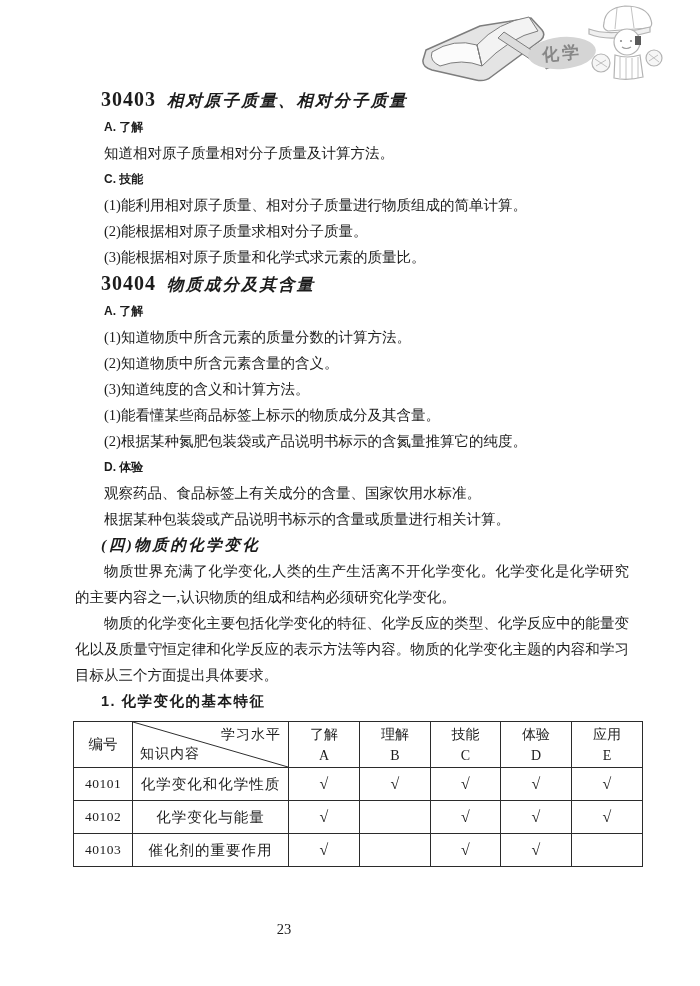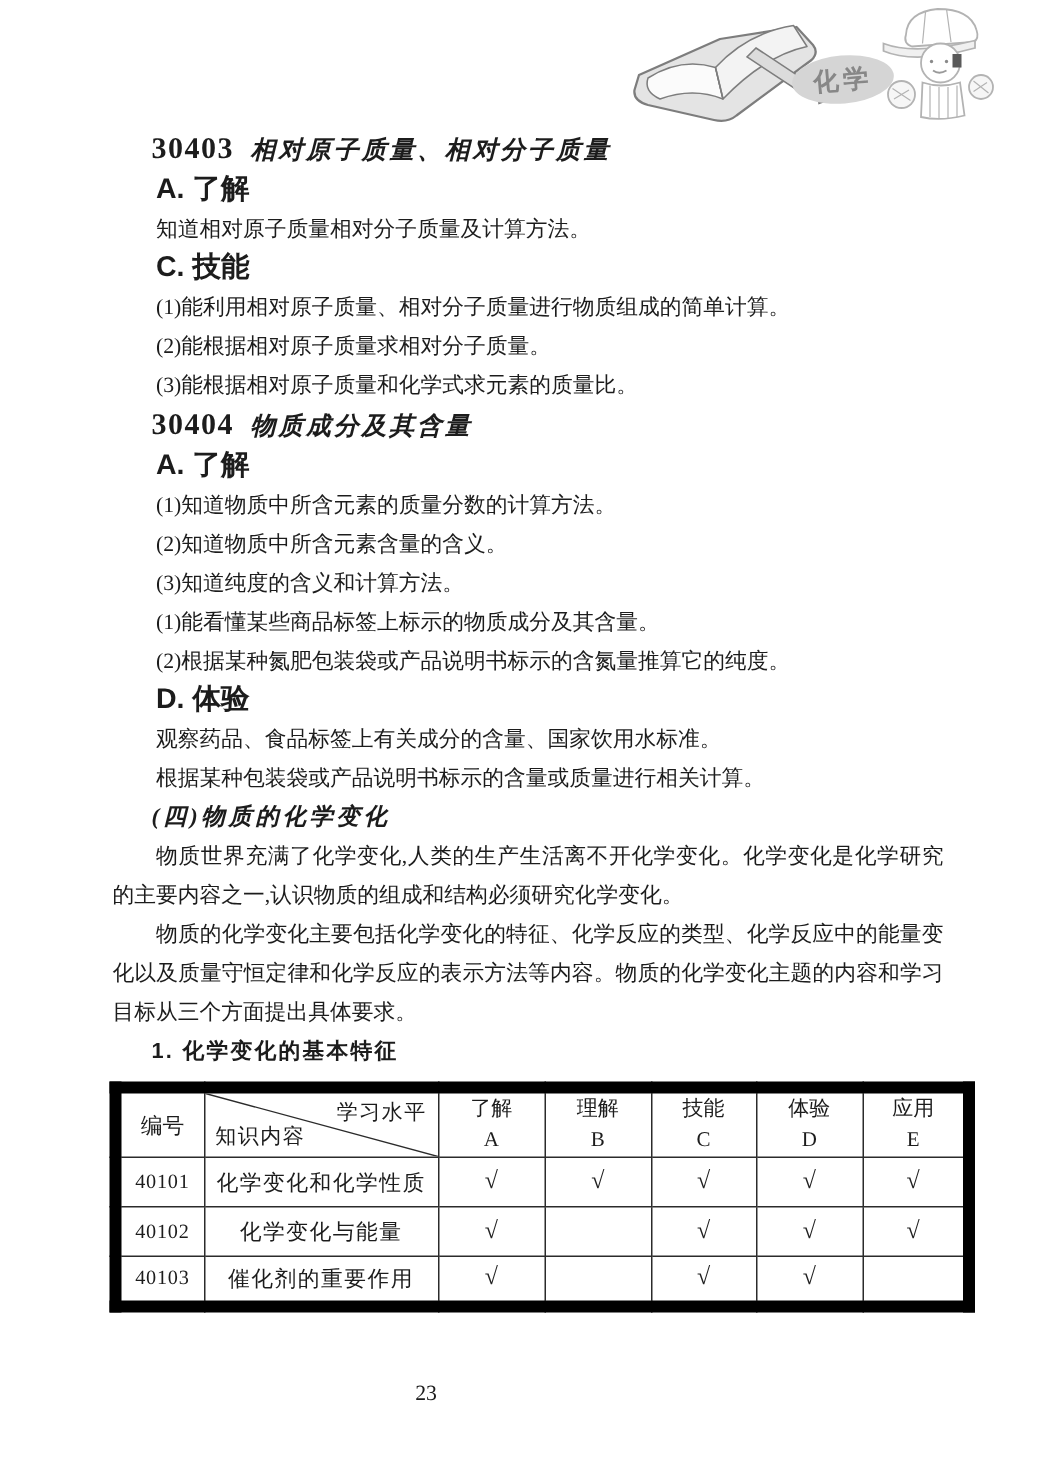--- a/index.html
+++ b/index.html
@@ -7,32 +7,32 @@
   .page {
     position:relative; width:700px; height:986px; background:#ffffff;
     font-family:"Liberation Serif", serif; color:#1c1c1c; overflow:hidden;
   }
   
   .illustration { position:absolute; left:420px; top:0; width:265px; height:92px; }
   
   .content { position:absolute; left:75px; top:86px; width:554px; }
   .line { font-size:14.5px; line-height:26px; }
   .ind  { padding-left:29px; }
-  .level { font-family:"Liberation Sans", sans-serif; font-weight:bold; font-size:19px; }
+  .level { font-family:"Liberation Sans", sans-serif; font-weight:bold; font-size:12px; }
   .sec-heading { font-weight:bold; line-height:26px; padding-left:26px; white-space:nowrap; }
   .sec-code { font-size:20px; letter-spacing:1px; margin-right:11px; }
   .sec-title { font-size:16.5px; letter-spacing:2px; font-style:italic; }
   .para { font-size:14.5px; line-height:26px; text-indent:2em; text-align:justify; }
   .h4 { font-weight:bold; font-style:italic; font-size:15.5px; letter-spacing:2.5px; line-height:26px; padding-left:26px; }
   .sub { font-weight:bold; font-size:14.5px; letter-spacing:1.5px; line-height:26px; padding-left:26px; font-family:"Liberation Sans", sans-serif; }
   
   table.kb {
     border-collapse:collapse; table-layout:fixed; width:569px;
     margin:7px 0 0 -2px; font-size:14.5px;
-    border:8px solid #000000;
+    border:1px solid #000000;
   }
   .kb td { border:1px solid #2b2b2b; text-align:center; vertical-align:middle; padding:0; height:33px; }
   .kb tr.hrow td { height:46px; }
   .level-cell div { line-height:21px; font-size:14px; }
   .id-cell { font-size:13.5px; letter-spacing:0.5px; }
   .content-cell { font-size:14.5px; letter-spacing:1px; }
   .mark-cell { font-size:16px; color:#222; }
   .diag-cell { position:relative; }
   .diag-svg { position:absolute; left:0; top:0; width:100%; height:100%; }
   .diag-svg line { stroke:#2b2b2b; stroke-width:1; }

